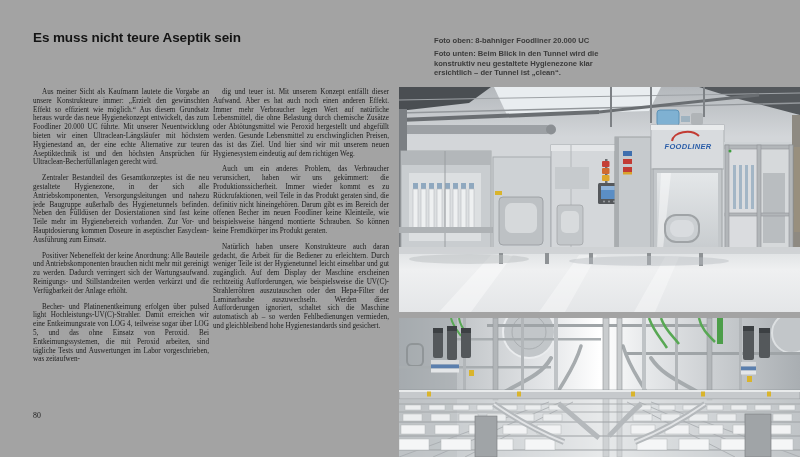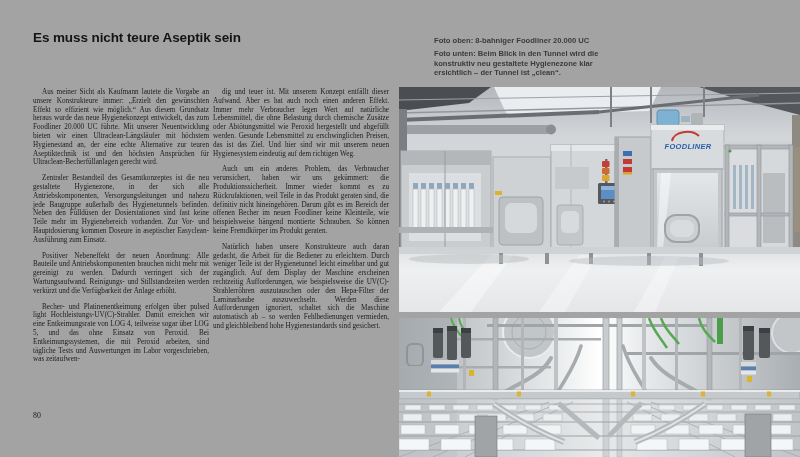--- a/index.html
+++ b/index.html
@@ -43,21 +43,21 @@
 
 <div class="spread">
 
   <div class="headline">
     <h1>Es muss nicht teure Aseptik sein</h1>
   </div>
 
   <div class="textcol c1">
     <p>Aus meiner Sicht als Kaufmann lautete die Vorgabe an unsere Konstrukteure immer: „Erzielt den gewünschten Effekt so effizient wie möglich.“ Aus diesem Grundsatz heraus wurde das neue Hygienekonzept entwickelt, das zum Foodliner 20.000 UC führte. Mit unserer Neuentwicklung bieten wir einen Ultraclean-Längsläufer mit höchstem Hygienestand an, der eine echte Alternative zur teuren Aseptiktechnik ist und den höchsten Ansprüchen für Ultraclean-Becherfüllanlagen gerecht wird.</p>
     <p>Zentraler Bestandteil des Gesamtkonzeptes ist die neu gestaltete Hygienezone, in der sich alle Antriebskomponenten, Versorgungsleitungen und nahezu jede Baugruppe außerhalb des Hygienetunnels befinden. Neben den Fülldüsen der Dosierstationen sind fast keine Teile mehr im Hygienebereich vorhanden. Zur Vor- und Hauptdosierung kommen Doseure in aseptischer Easyclean-Ausführung zum Einsatz.</p>
-    <p>Positiver Nebeneffekt der neuen Anordnung: Alle Bauteile und Antriebskomponenten brauchen nicht mehr mit gereinigt zu werden. Dadurch verringert sich der Wartungsaufwand. Reinigungs- und Stillstandzeiten werden verkürzt und die Verfügbarkeit der Anlage erhöht.</p>
+    <p>Positiver Nebeneffekt der keine Anordnung: Alle Bauteile und Antriebskomponenten brauchen nicht mehr mit gereinigt zu werden. Dadurch verringert sich der Wartungsaufwand. Reinigungs- und Stillstandzeiten werden verkürzt und die Verfügbarkeit der Anlage erhöht.</p>
     <p>Becher- und Platinenentkeimung erfolgen über pulsed light Hochleistungs-UV(C)-Strahler. Damit erreichen wir eine Entkeimungsrate von LOG 4, teilweise sogar über LOG 5, und das ohne Einsatz von Peroxid. Bei Entkeimungssystemen, die mit Peroxid arbeiten, sind tägliche Tests und Auswertungen im Labor vorgeschrieben, was zeitaufwen-</p>
   </div>
 
   <div class="textcol c2">
     <p>dig und teuer ist. Mit unserem Konzept entfällt dieser Aufwand. Aber es hat auch noch einen anderen Effekt. Immer mehr Verbraucher legen Wert auf natürliche Lebensmittel, die ohne Belastung durch chemische Zusätze oder Abtötungsmittel wie Peroxid hergestellt und abgefüllt werden. Gesunde Lebensmittel zu erschwinglichen Preisen, das ist das Ziel. Und hier sind wir mit unserem neuen Hygienesystem eindeutig auf dem richtigen Weg.</p>
     <p>Auch um ein anderes Problem, das Verbraucher verunsichert, haben wir uns gekümmert: die Produktionssicherheit. Immer wieder kommt es zu Rückrufaktionen, weil Teile in das Produkt geraten sind, die definitiv nicht hineingehören. Darum gibt es im Bereich der offenen Becher im neuen Foodliner keine Kleinteile, wie beispielsweise hängend montierte Schrauben. So können keine Fremdkörper ins Produkt geraten.</p>
     <p>Natürlich haben unsere Konstrukteure auch daran gedacht, die Arbeit für die Bediener zu erleichtern. Durch weniger Teile ist der Hygienetunnel leicht einsehbar und gut zugänglich. Auf dem Display der Maschine erscheinen rechtzeitig Aufforderungen, wie beispielsweise die UV(C)-Strahlerröhren auszutauschen oder den Hepa-Filter der Laminarhaube auszuwechseln. Werden diese Aufforderungen ignoriert, schaltet sich die Maschine automatisch ab – so werden Fehlbedienungen vermieden, und gleichbleibend hohe Hygienestandards sind gesichert.</p>
   </div>
 
   <div class="pagenum">80</div>

